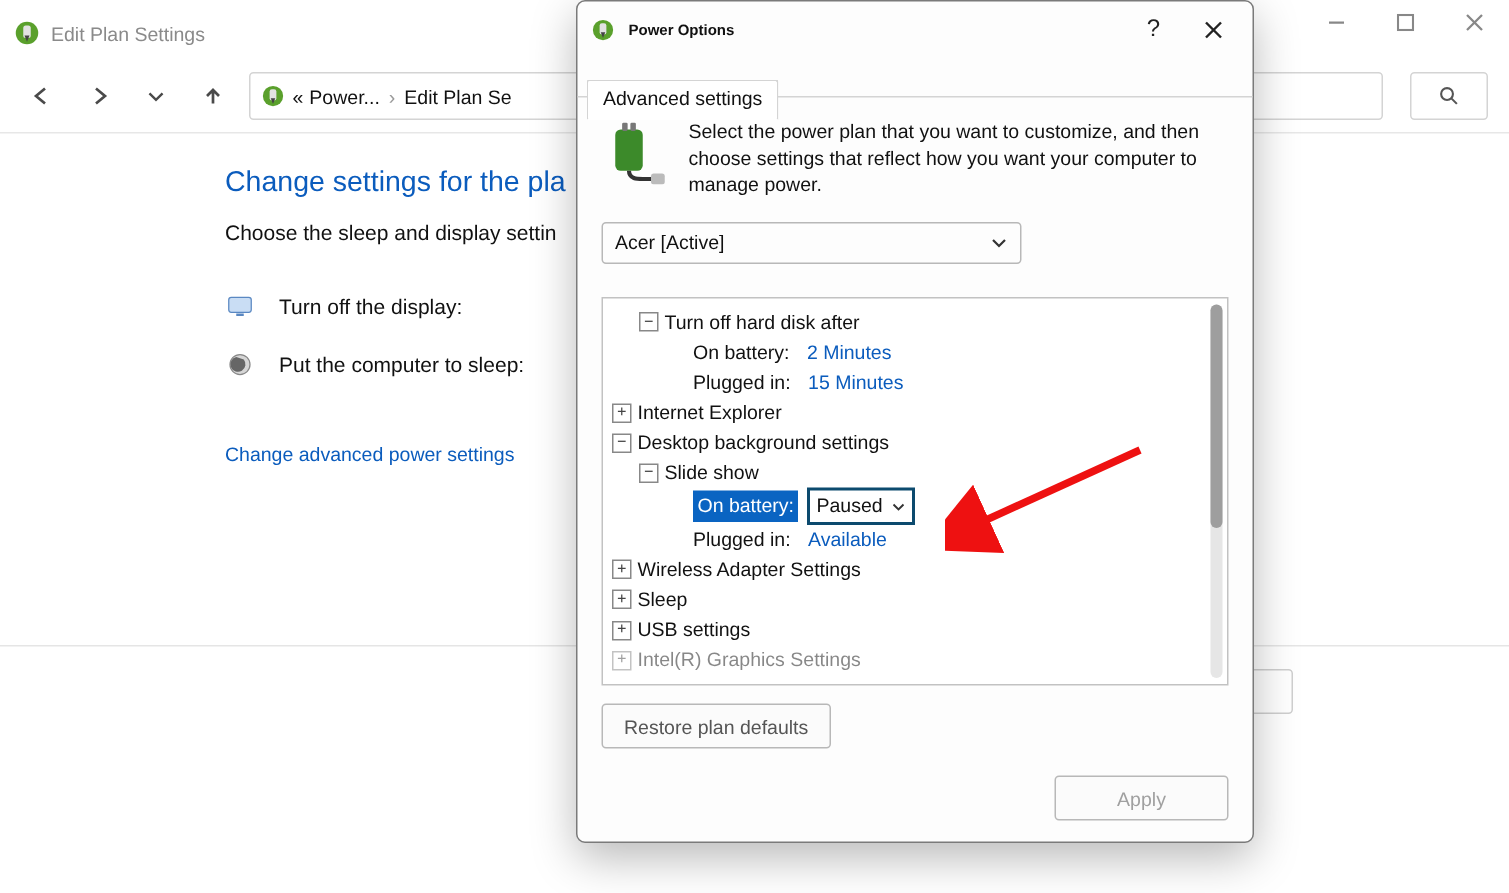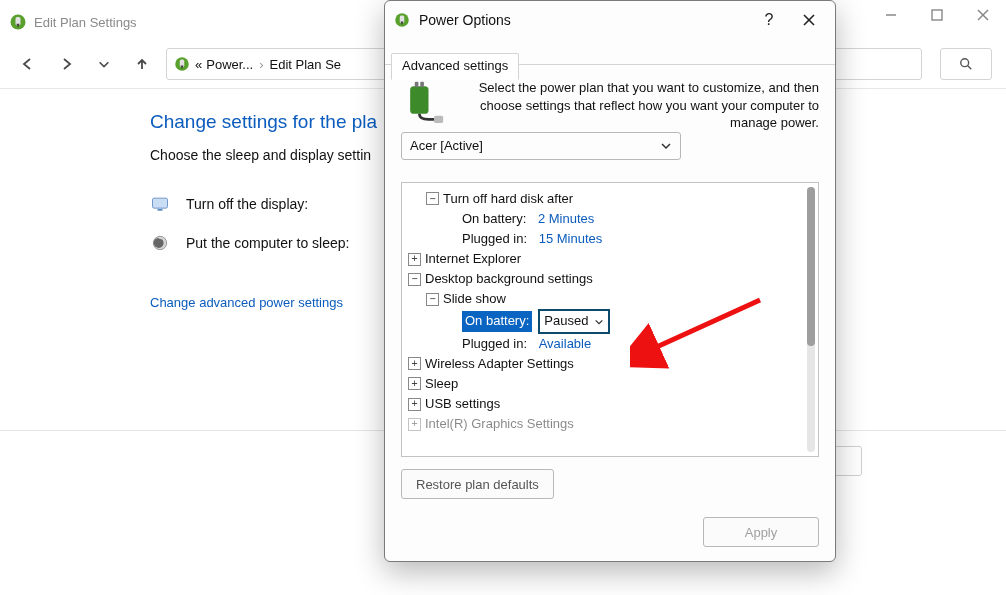--- a/index.html
+++ b/index.html
@@ -152,21 +152,21 @@
     display: flex;
     flex-direction: column;
   }
   .dlg-titlebar {
     height: 34px;
     display: flex;
     align-items: center;
     padding: 2px 4px 0 8px;
   }
   .dlg-titlebar .icon { width:18px; height:18px; margin-right:8px; }
-  .dlg-titlebar .dtitle { font-size: 14px; }
+  .dlg-titlebar .dtitle { font-size: 10px; font-weight: bold; }
   .dlg-titlebar .spacer { flex: 1; }
   .dlg-titlebar .helpq {
     width: 36px; height: 28px;
     display:flex; align-items:center; justify-content:center;
     font-size:16px; color:#222;
   }
   .dlg-titlebar .closex {
     width: 44px; height: 28px;
     display:flex; align-items:center; justify-content:center;
     color:#222;
@@ -191,21 +191,21 @@
   .dlg-body {
     flex:1;
     padding: 14px 16px 8px 16px;
     overflow:hidden;
     display:flex;
     flex-direction:column;
   }
   .intro {
     display:flex;
     gap:14px;
-    text-align:right;
+    margin-bottom:16px;
   }
   .intro .bigicon { width:44px; height:44px; flex:0 0 44px;}
   .intro .text { font-size:13px; line-height:1.35; }
   .planselect {
     display:flex;
     align-items:center;
     border:1px solid #b8b8b8;
     border-radius:3px;
     height:26px;
     width:262px;

